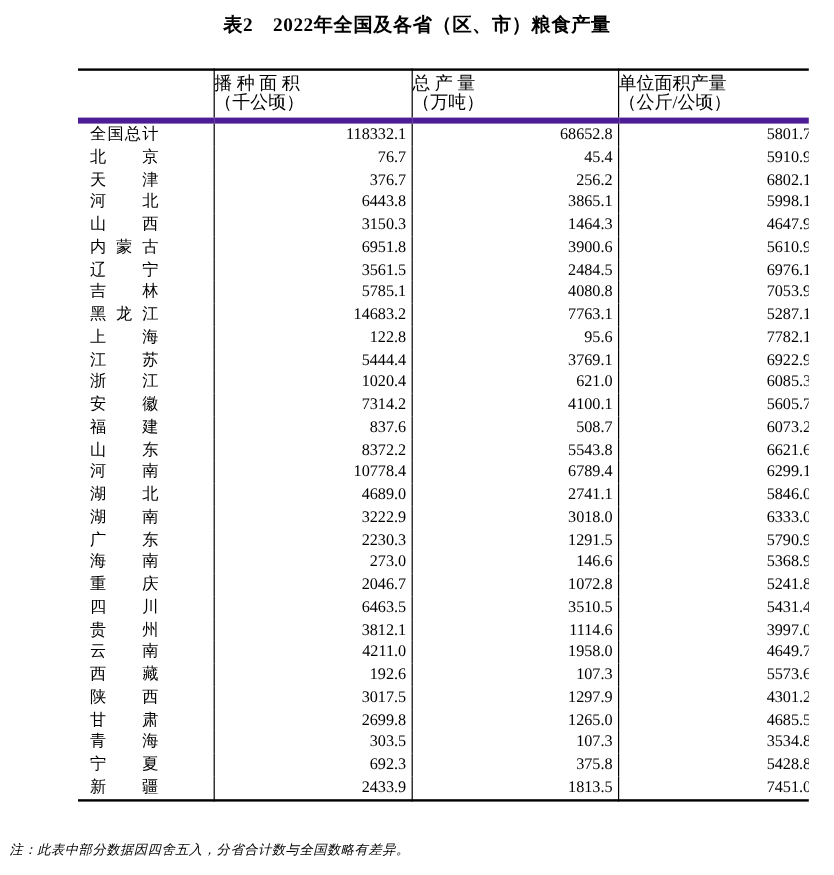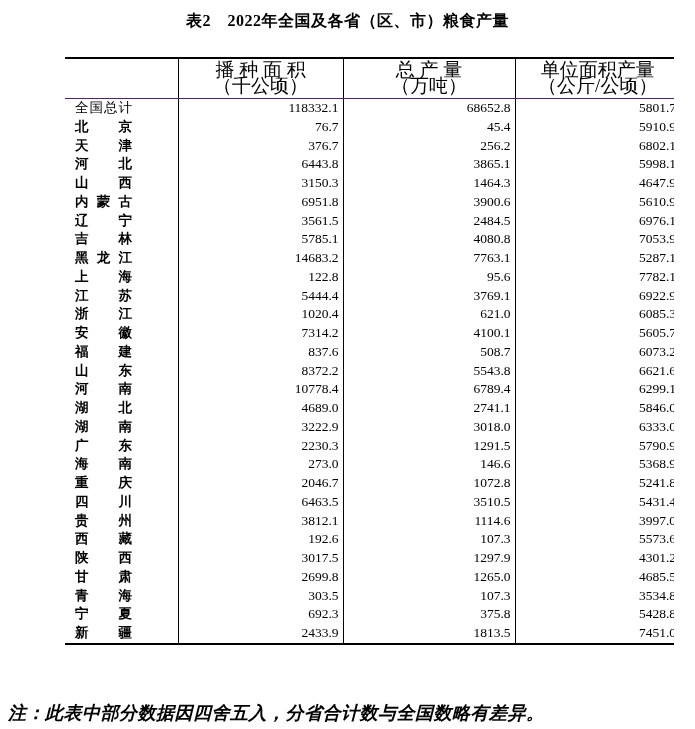--- a/index.html
+++ b/index.html
@@ -37,61 +37,60 @@
     border-top: 2px solid #000;
     border-bottom: 2px solid #000;
   }
   col.col-region { width: 113px; }
   col.col-sown   { width: 165px; }
   col.col-output { width: 172px; }
   col.col-yield  { width: 165px; }
 
   thead th {
     font-weight: normal;
-    font-size: 19px;
+    font-size: 15px;
     line-height: 16px;
-    text-align: center;
+    text-align: left;
     vertical-align: middle;
     height: 36px;
-    border-bottom: 1px solid #4c1d95;
+    border-bottom: 5px solid #4c1d95;
     padding: 1px 0 2px 0;
   }
   .vline { border-left: 1px solid #000; }
 
   tbody td {
     height: 18.75px;
     line-height: 18.75px;
     font-size: 13.5px;
     padding: 0;
     white-space: nowrap;
     overflow: hidden;
   }
-  td.region-cell { padding-left: 10px; font-weight: bold; }
+  td.region-cell { padding-left: 10px; }
   .region-name {
     display: inline-block;
     width: 57px;
     text-align: justify;
     text-align-last: justify;
     -moz-text-align-last: justify;
   }
   td.num-cell {
     text-align: right;
     padding-right: 4px;
   }
   tr.bold-row td { font-weight: normal; }
 
   .doc-note {
     position: absolute;
     top: 701px;
     left: 8px;
     width: 680px;
-    font-size: 18px;
+    font-size: 11px;
     font-style: italic;
     letter-spacing: 0.5px;
-    font-weight: bold;
   }
   .hdr-unit { display: block; }
 </style>
 </head>
 <body>
 
 <div class="page">
 
   <div class="doc-title">表2　2022年全国及各省（区、市）粮食产量</div>
 
@@ -252,20 +251,26 @@
           <td class="num-cell vline">3510.5</td>
           <td class="num-cell vline">5431.4</td>
         </tr>
         <tr>
           <td class="region-cell"><span class="region-name">贵州</span></td>
           <td class="num-cell vline">3812.1</td>
           <td class="num-cell vline">1114.6</td>
           <td class="num-cell vline">3997.0</td>
         </tr>
         <tr>
+          <td class="region-cell"><span class="region-name">云南</span></td>
+          <td class="num-cell vline">4211.0</td>
+          <td class="num-cell vline">1958.0</td>
+          <td class="num-cell vline">4649.7</td>
+        </tr>
+        <tr>
           <td class="region-cell"><span class="region-name">西藏</span></td>
           <td class="num-cell vline">192.6</td>
           <td class="num-cell vline">107.3</td>
           <td class="num-cell vline">5573.6</td>
         </tr>
         <tr>
           <td class="region-cell"><span class="region-name">陕西</span></td>
           <td class="num-cell vline">3017.5</td>
           <td class="num-cell vline">1297.9</td>
           <td class="num-cell vline">4301.2</td>

